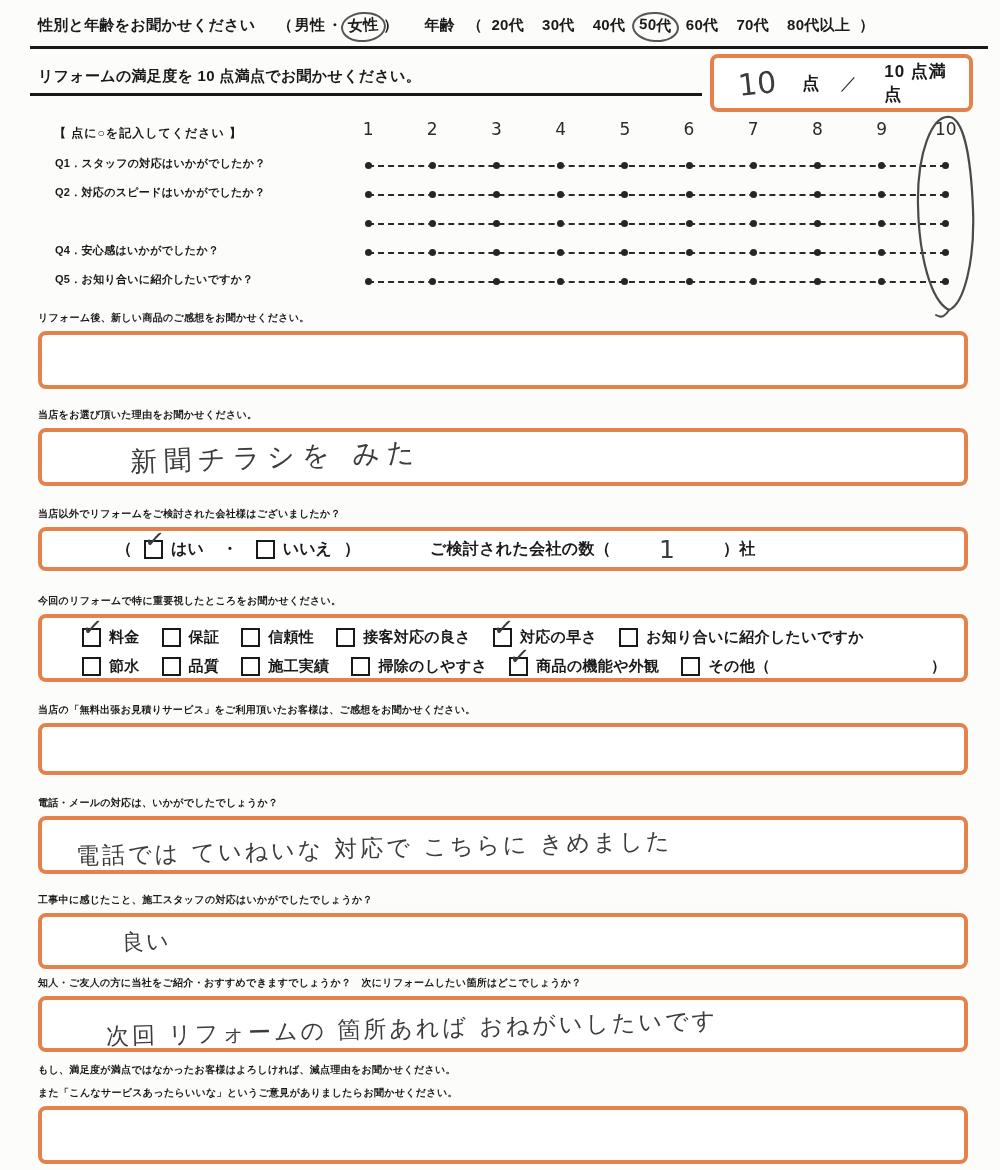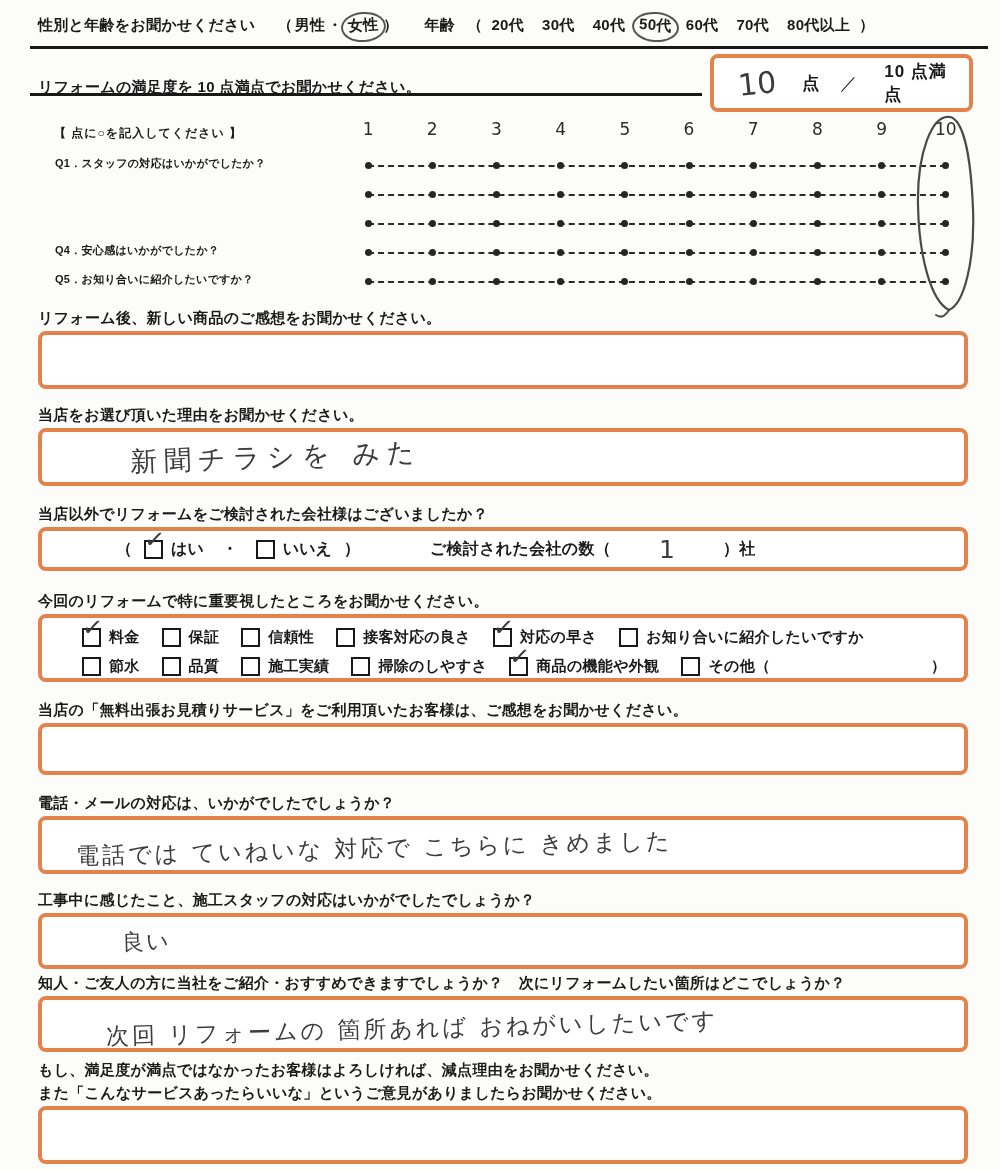--- a/index.html
+++ b/index.html
@@ -15,40 +15,40 @@
   .age-label{margin:0 12px 0 26px;}
   .opt{margin:0 2px;}
   .aopt{margin:0 9px;}
   .paren,.sep{font-weight:700;}
   .circled{display:inline-block;border:2px solid #555;border-radius:50%;padding:2px 5px 5px;margin:-5px -2px;transform:rotate(-4deg);}
   .circ-age{transform:rotate(4deg);}
   .divider{position:absolute;background:#181818;height:3px;}
   .d1{left:30px;top:46px;width:958px;}
   .d2{left:30px;top:93px;width:672px;}
   
-  .score-label{position:absolute;left:38px;top:78px;font-size:15px;font-weight:700;letter-spacing:.3px;}
+  .score-label{position:absolute;left:38px;top:67px;font-size:15px;font-weight:700;letter-spacing:.3px;}
   .score-box{position:absolute;left:710px;top:54px;width:263px;height:58px;border:4px solid #e3824b;border-radius:8px;background:#fff;display:flex;align-items:center;box-sizing:border-box;padding:0 12px;}
   .score-val{font-size:30px;margin-left:12px;transform:rotate(-6deg);}
   .score-txt{font-size:17px;font-weight:700;margin-left:26px;letter-spacing:1px;}
   .slash{font-weight:400;margin-left:20px;}
   
   .matrix{position:absolute;left:0;top:118px;width:1000px;height:192px;}
   .instruction{position:absolute;left:54px;top:7px;font-size:12px;font-weight:700;letter-spacing:1px;}
   .scale-numbers{position:absolute;left:336px;top:1px;width:642px;display:flex;}
   .num{width:64.2px;text-align:center;font-size:17px;font-weight:500;color:#2c2c2c;font-family:"DejaVu Sans",sans-serif;}
   .rating-rows{position:absolute;left:0;top:34px;width:1000px;}
   .qrow{position:relative;height:29px;}
   .qlabel{position:absolute;left:55px;top:4px;font-size:11px;font-weight:700;letter-spacing:.3px;}
   .dotline{position:absolute;left:336px;top:0;width:642px;height:29px;}
   .dash{position:absolute;left:32px;top:13px;width:578px;border-top:2px dashed #2a2a2a;}
   .dot{position:absolute;top:10px;width:7px;height:7px;border-radius:50%;background:#262626;}
   .big-circle{position:absolute;left:906px;top:-9px;width:78px;height:212px;}
   
   .sections{position:absolute;left:38px;top:308px;width:930px;}
-  .sec-label{font-size:15px;font-weight:700;line-height:19px;margin-bottom:4px;letter-spacing:.3px;}
+  .sec-label{font-size:10px;font-weight:700;line-height:19px;margin-bottom:4px;letter-spacing:.3px;}
   .obox{border:4px solid #e3824b;border-radius:8px;background:#fff;position:relative;box-sizing:border-box;}
   .box-textarea{height:58px;}
   .b-estimate{height:52px;}
   .b-construction{height:56px;}
   .b-referral{height:56px;}
   .b-deduction{height:58px;}
   .box-companies{height:44px;}
   .box-checkboxes{height:68px;padding-top:5px;}
   .sec-impressions{margin-bottom:16px;}
   .sec-reason{margin-bottom:18px;}
@@ -120,20 +120,21 @@
             <i class="dot" style="left: 221.2px;"></i>
             <i class="dot" style="left: 285.4px;"></i>
             <i class="dot" style="left: 349.6px;"></i>
             <i class="dot" style="left: 413.8px;"></i>
             <i class="dot" style="left: 478px;"></i>
             <i class="dot" style="left: 542.2px;"></i>
             <i class="dot" style="left: 606.4px;"></i>
           </div>
         </div>
         <div class="qrow">
+          <div class="qlabel">Q2．対応のスピードはいかがでしたか？</div>
           <div class="dotline">
             <i class="dash"></i>
             <i class="dot" style="left: 28.6px;"></i>
             <i class="dot" style="left: 92.8px;"></i>
             <i class="dot" style="left: 157px;"></i>
             <i class="dot" style="left: 221.2px;"></i>
             <i class="dot" style="left: 285.4px;"></i>
             <i class="dot" style="left: 349.6px;"></i>
             <i class="dot" style="left: 413.8px;"></i>
             <i class="dot" style="left: 478px;"></i>

